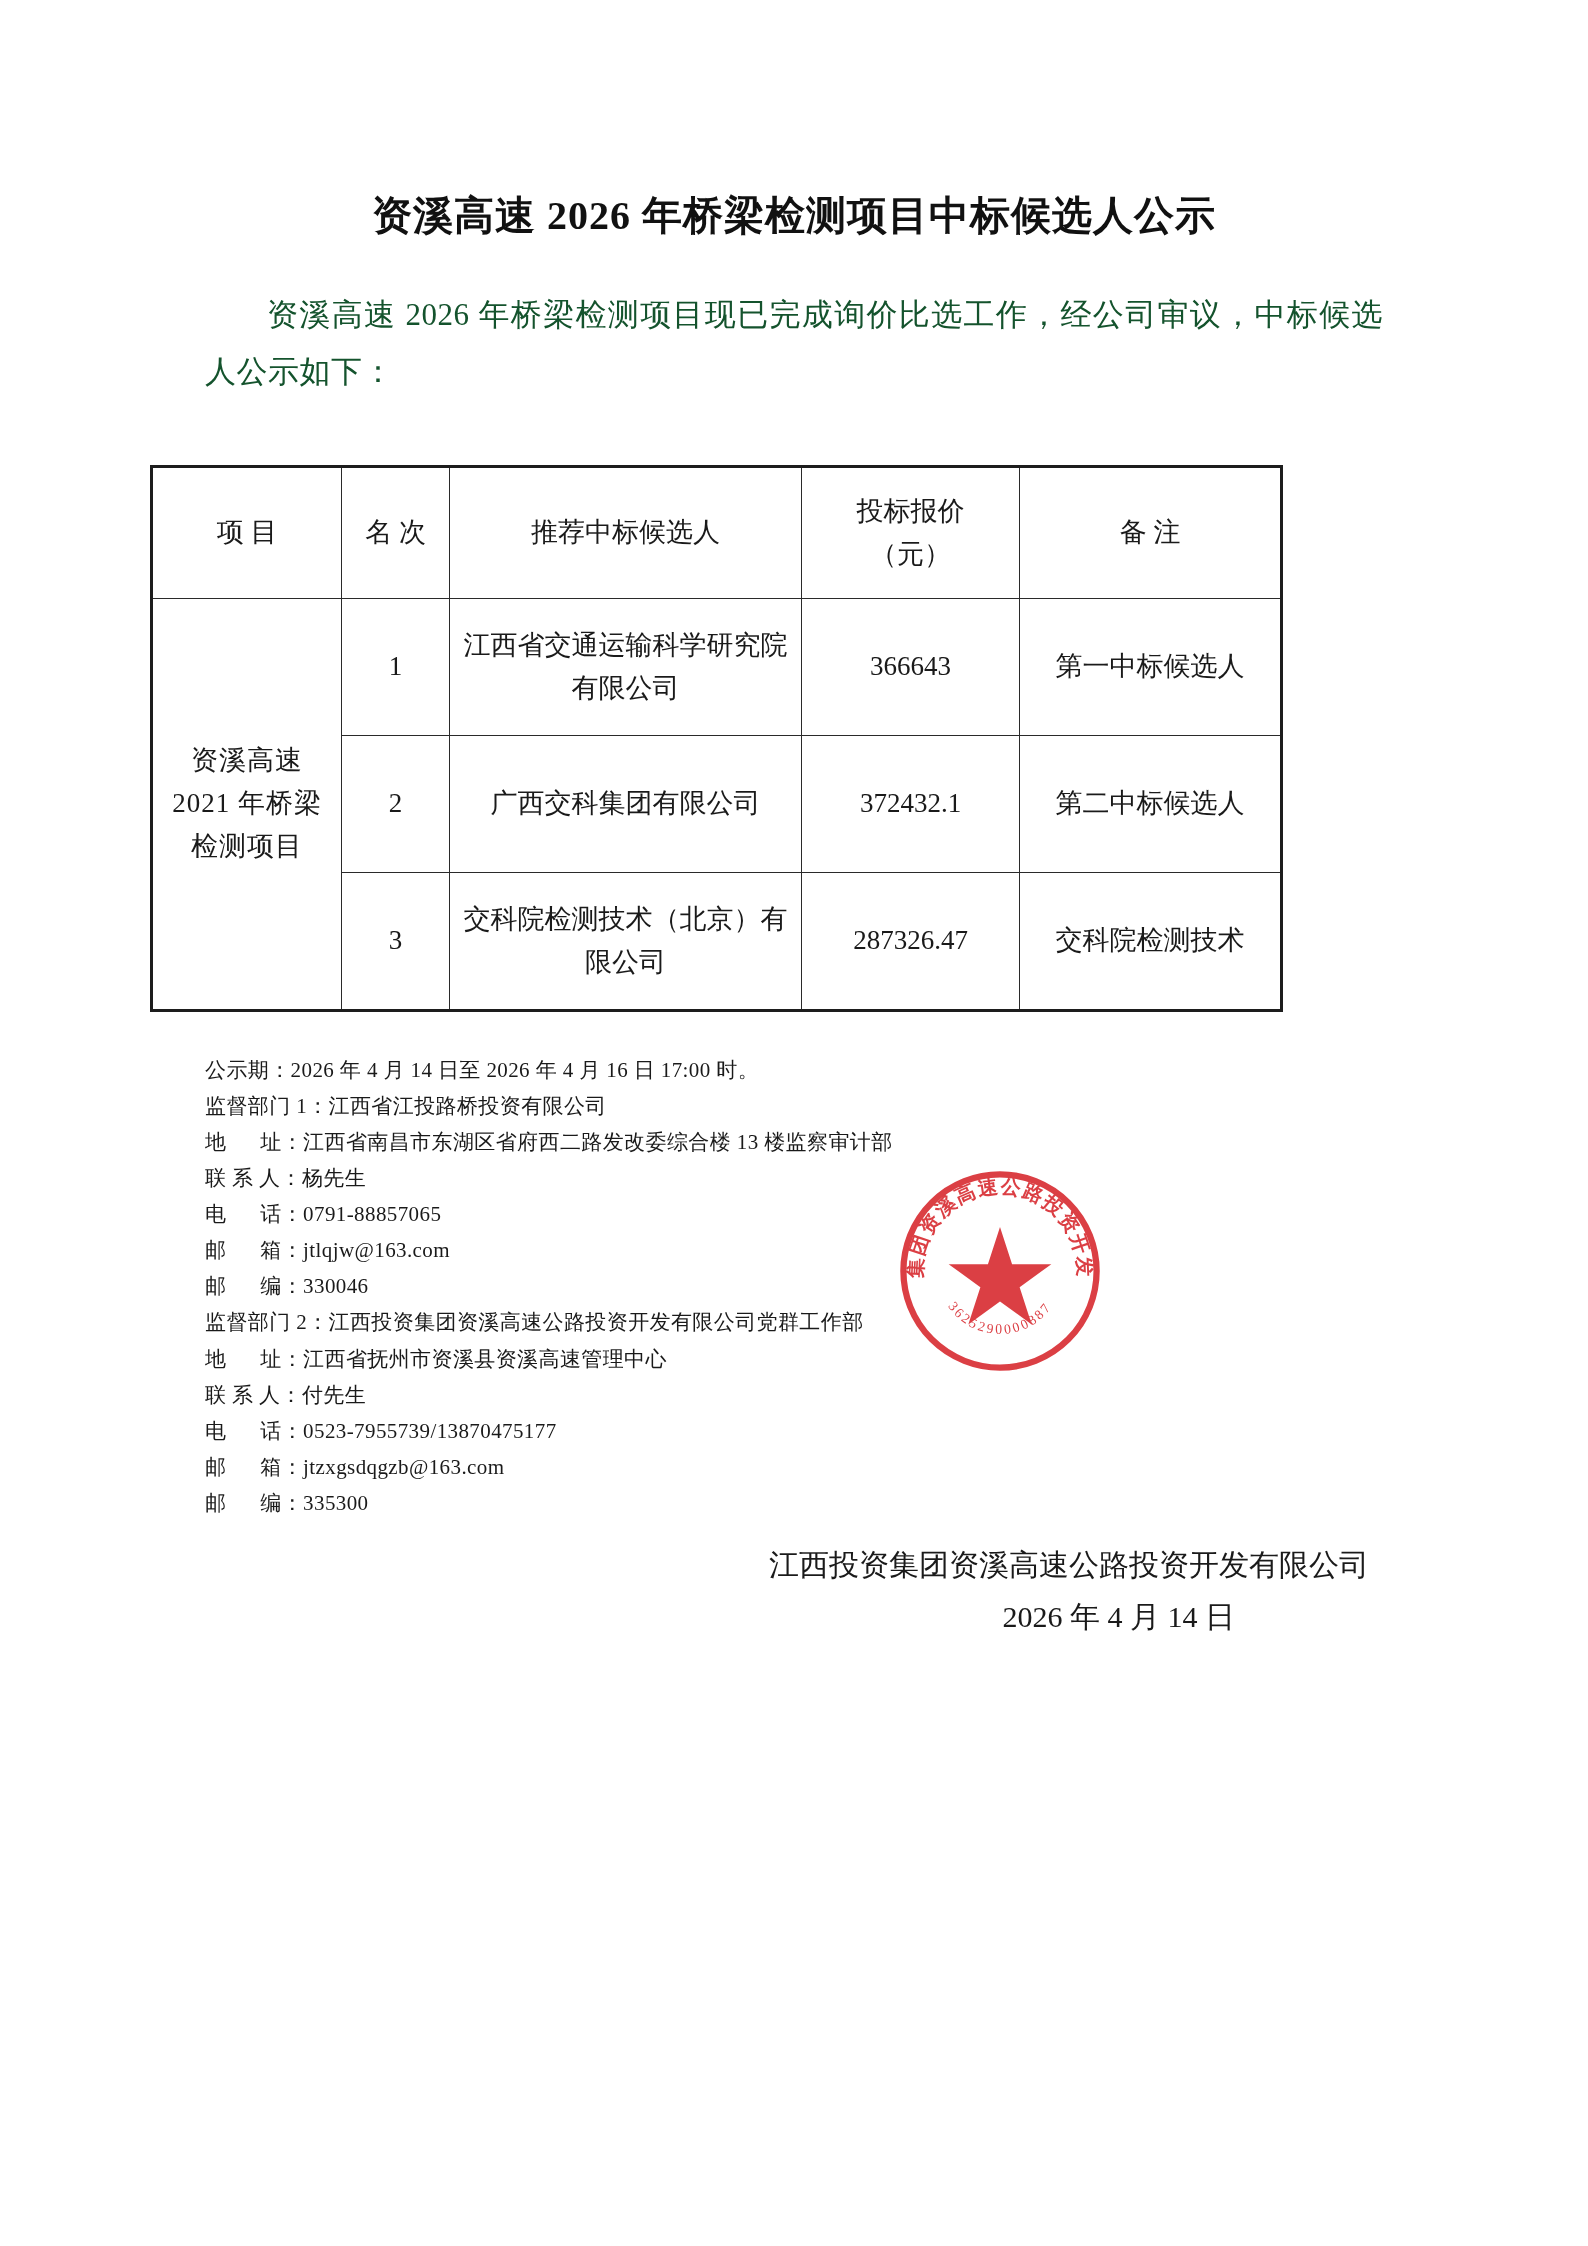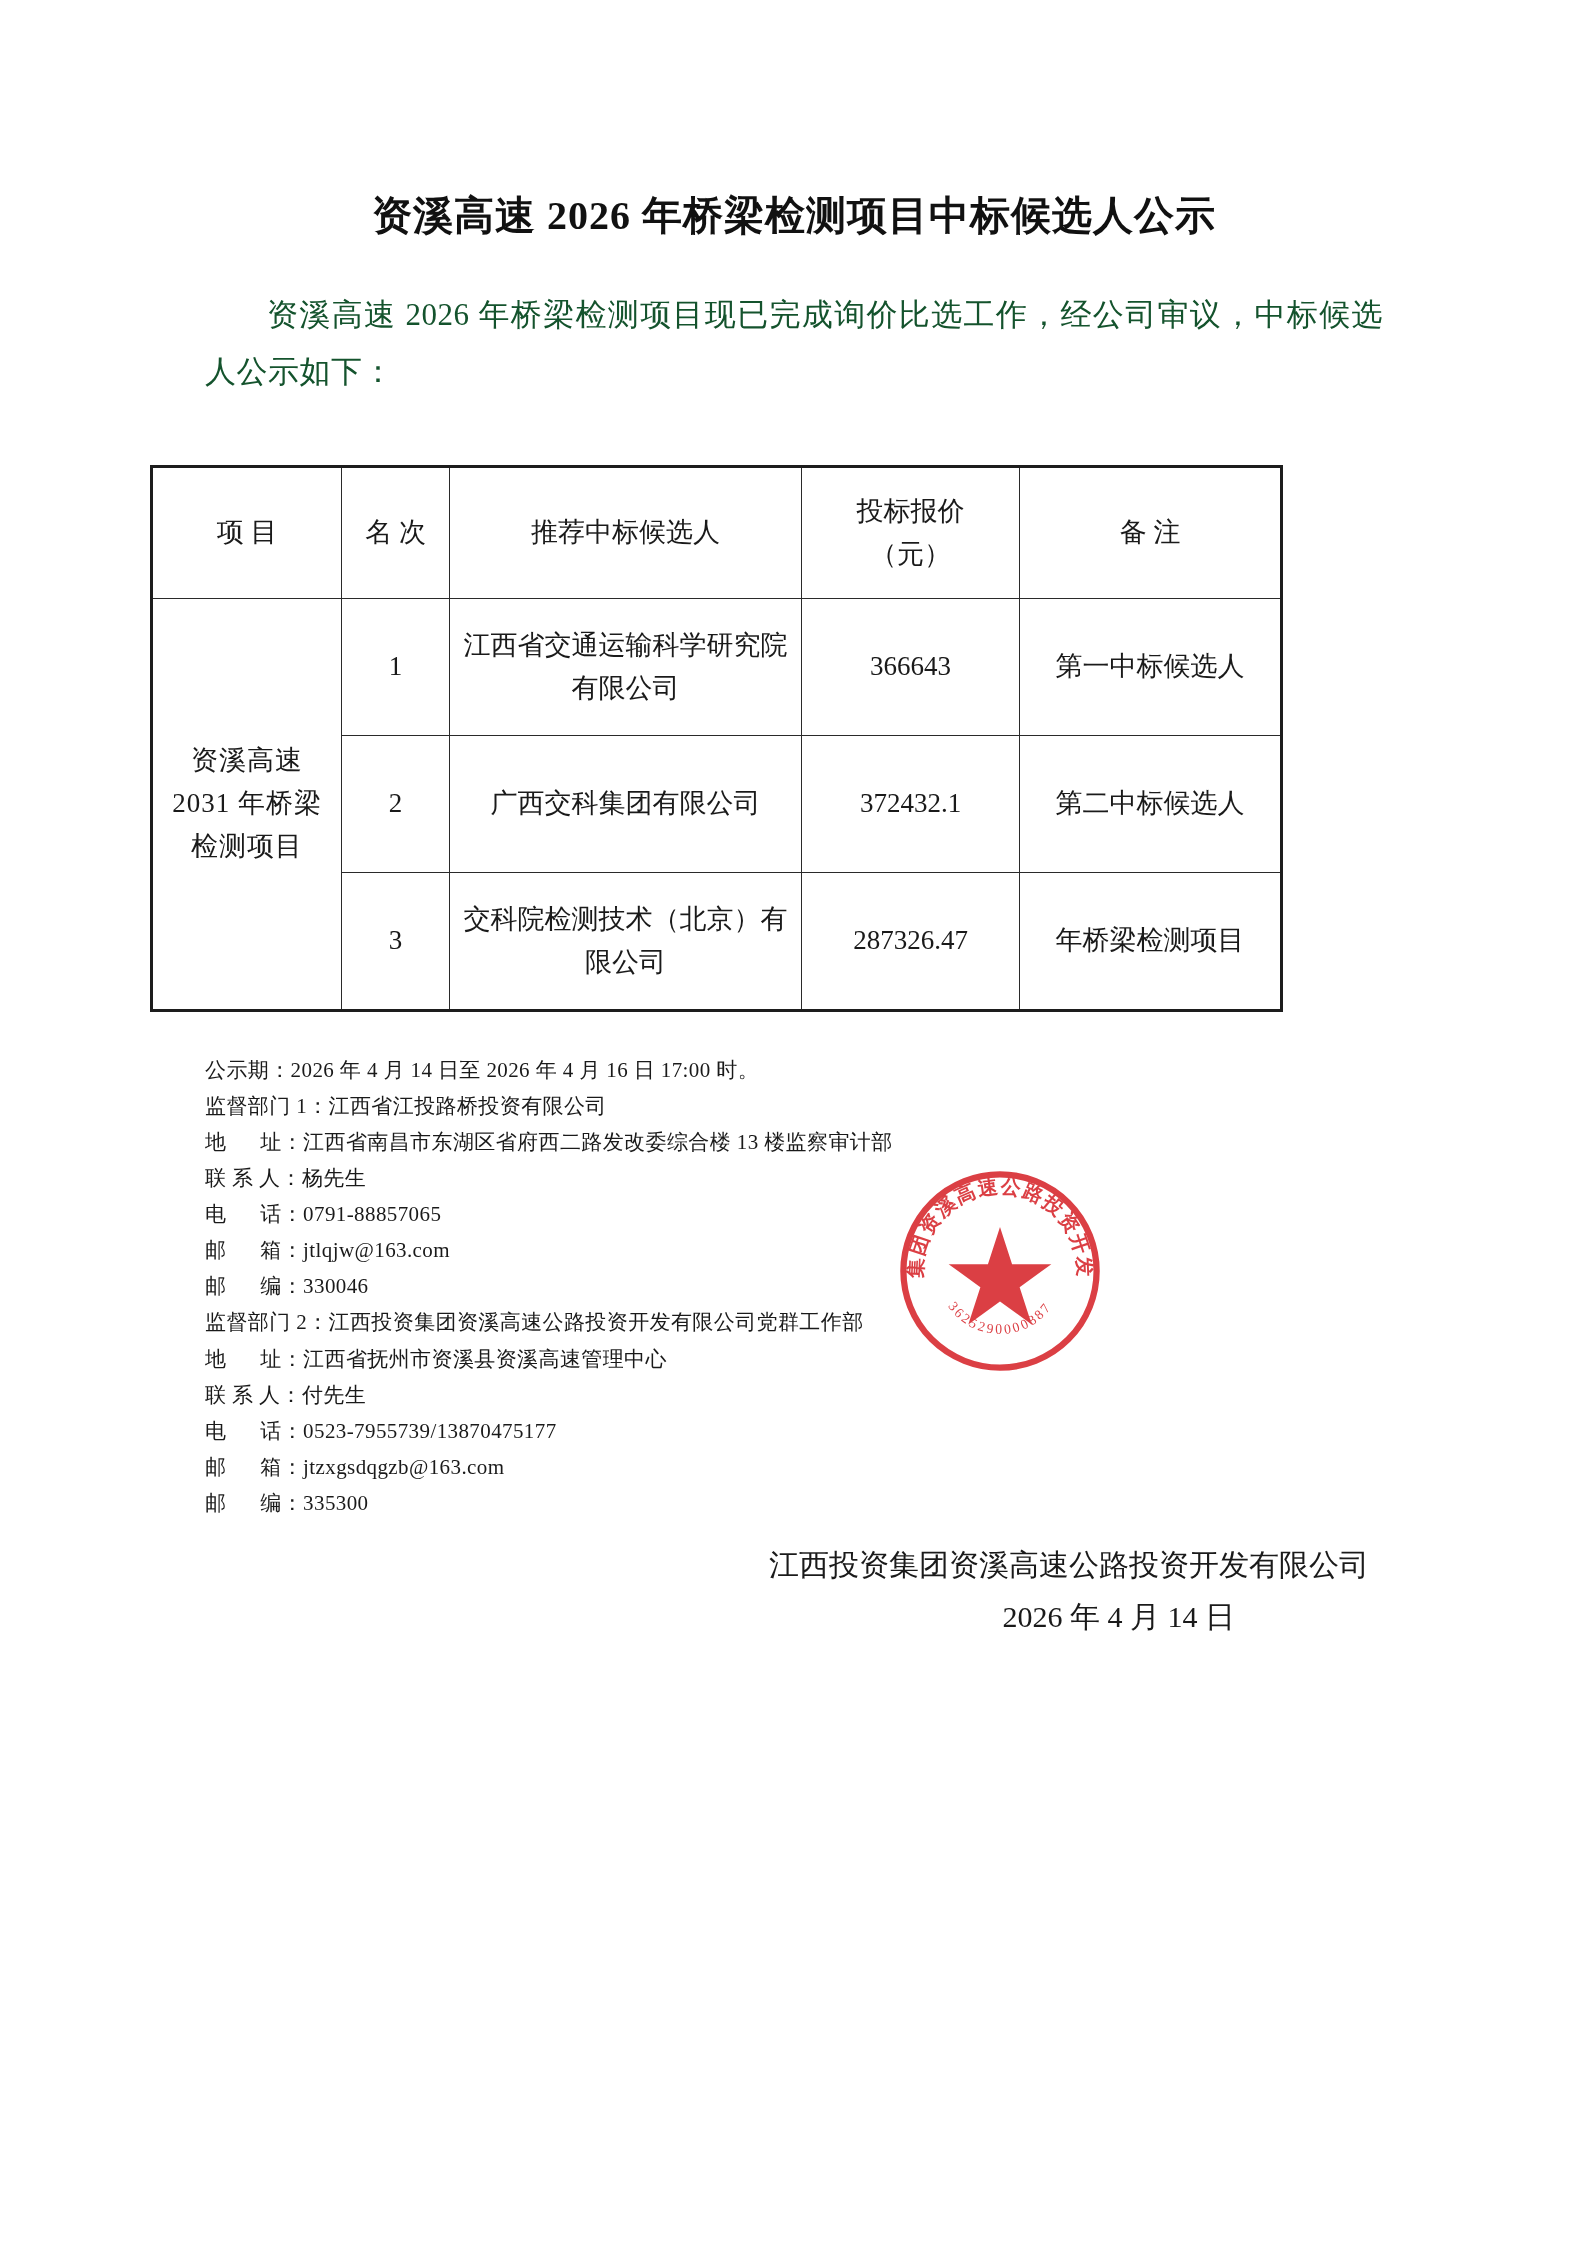--- a/index.html
+++ b/index.html
@@ -148,39 +148,39 @@
             <th class="hdr-cell">名 次</th>
             <th class="hdr-cell">推荐中标候选人</th>
             <th class="hdr-cell">
               <span>投标报价</span><br>
               <span>（元）</span>
             </th>
             <th class="hdr-cell">备 注</th>
           </tr>
 
           <tr>
-            <td class="project-cell" rowspan="3">资溪高速 2031 年桥梁检测项目</td>
+            <td class="project-cell" rowspan="3">资溪高速 2021 年桥梁检测项目</td>
             <td class="body-cell">1</td>
             <td class="body-cell">江西省交通运输科学研究院有限公司</td>
             <td class="body-cell">366643</td>
             <td class="body-cell">第一中标候选人</td>
           </tr>
 
           <tr>
             <td class="body-cell">2</td>
             <td class="body-cell">广西交科集团有限公司</td>
             <td class="body-cell">372432.1</td>
             <td class="body-cell">第二中标候选人</td>
           </tr>
 
           <tr>
             <td class="body-cell">3</td>
             <td class="body-cell">交科院检测技术（北京）有限公司</td>
             <td class="body-cell">287326.47</td>
-            <td class="body-cell">年桥梁检测项目</td>
+            <td class="body-cell">交科院检测技术</td>
           </tr>
         </tbody>
       </table>
     </div>
 
     <div class="info">
       <div class="line">公示期：2026 年 4 月 14 日至 2026 年 4 月 16 日 17:00 时。</div>
       <div class="line">监督部门 1：江西省江投路桥投资有限公司</div>
       <div class="line">地      址：江西省南昌市东湖区省府西二路发改委综合楼 13 楼监察审计部</div>
       <div class="line">联 系 人：杨先生</div>

